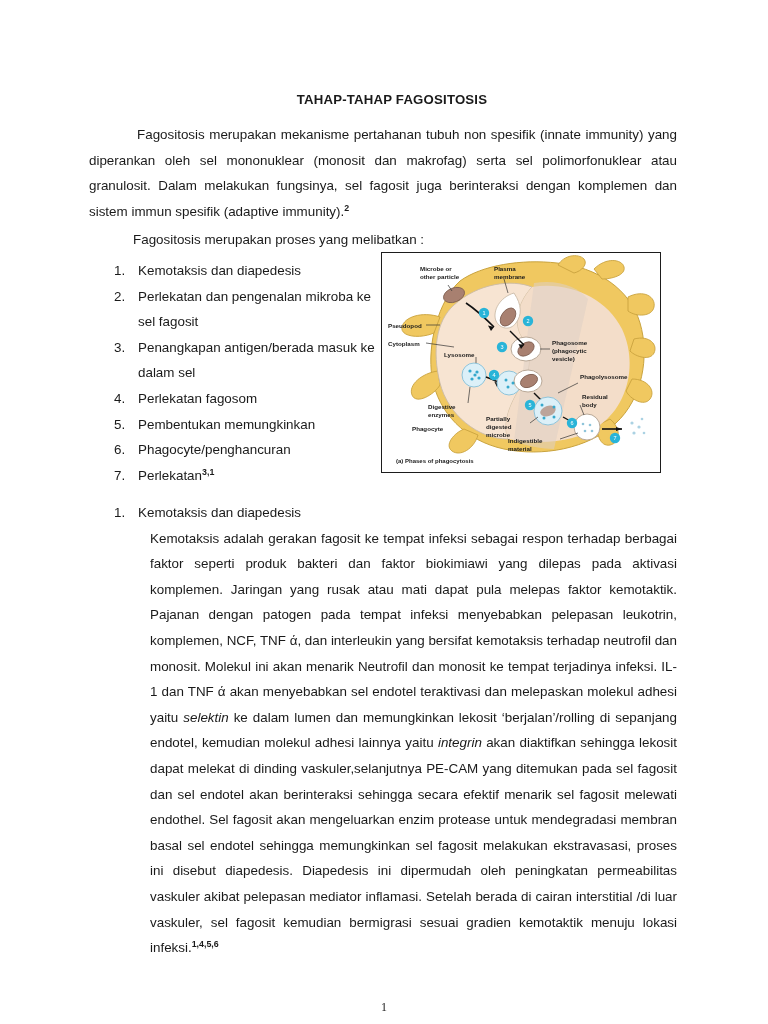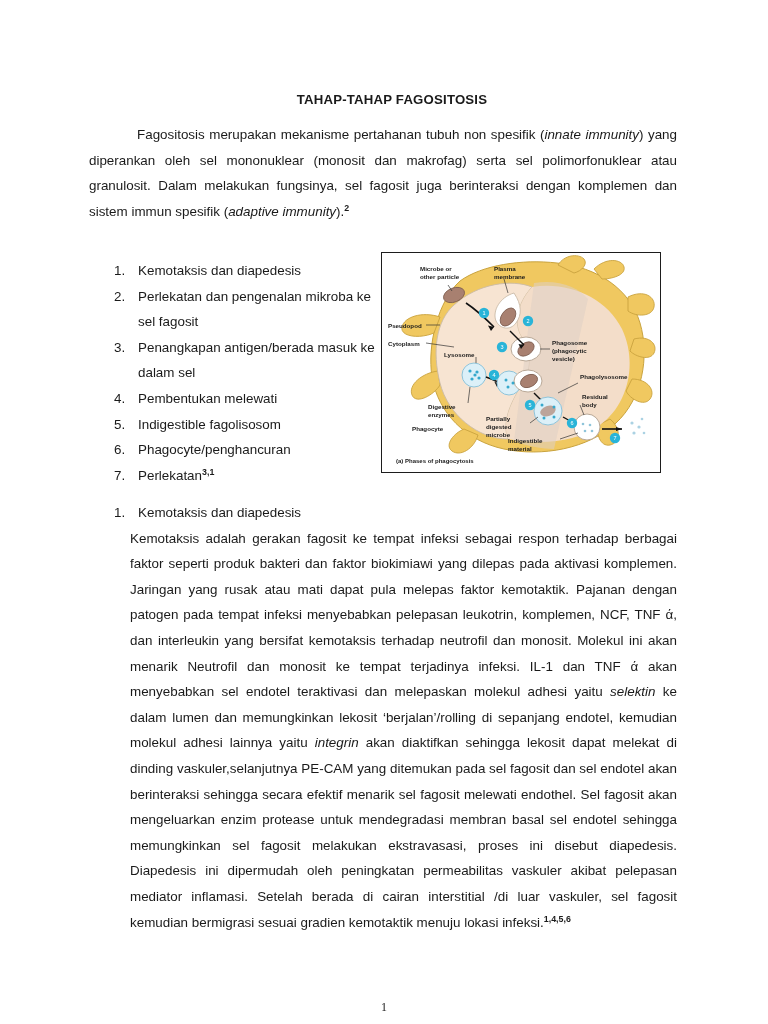--- a/index.html
+++ b/index.html
@@ -39,21 +39,21 @@
   .intro-para {
     position: absolute;
     left: 89px;
     top: 122px;
     width: 588px;
     font-size: 13.4px;
     line-height: 25.6px;
     text-align: justify;
     text-indent: 48px;
   }
-  .intro-para .ital { font-style: italic; }
+  .intro-para .ital { }
   sup { font-size: 0.66em; font-weight: bold; vertical-align: super; line-height: 0; }
 
   
   .lead-in {
     position: absolute;
     left: 133px;
     top: 227px;
     font-size: 13.4px;
     line-height: 25.6px;
   }
@@ -100,21 +100,21 @@
     top: 500px;
     width: 563px;
     font-size: 13.4px;
     line-height: 25.6px;
   }
   .sec-head {
     display: flex;
   }
   .sec-head .n { width: 24px; flex: 0 0 24px; }
   .sec-body {
-    margin-left: 16px;
+    margin-left: 36px;
     text-align: justify;
   }
   .sec-body .ital { font-style: italic; }
 
   
   .page-number {
     position: absolute;
     left: 0;
     top: 1000px;
     width: 768px;
@@ -127,41 +127,42 @@
 <body>
 
 <div class="page">
 
   <div class="doc-title">TAHAP-TAHAP FAGOSITOSIS</div>
 
   <div class="intro-para">
     <span>Fagositosis merupakan mekanisme pertahanan tubuh non spesifik (</span><span class="ital">innate immunity</span><span>) yang diperankan oleh sel mononuklear (monosit dan makrofag) serta sel polimorfonuklear atau granulosit. Dalam melakukan fungsinya, sel fagosit juga berinteraksi dengan komplemen dan sistem immun spesifik (</span><span class="ital">adaptive immunity</span><span>).</span><sup>2</sup>
   </div>
 
+  <div class="lead-in">Fagositosis merupakan proses yang melibatkan :</div>
 
   <div class="steps-list">
     <div class="step-row">
       <span class="step-num">1.</span>
       <span class="step-text">Kemotaksis dan diapedesis</span>
     </div>
     <div class="step-row">
       <span class="step-num">2.</span>
       <span class="step-text">Perlekatan dan pengenalan mikroba ke sel fagosit</span>
     </div>
     <div class="step-row">
       <span class="step-num">3.</span>
       <span class="step-text">Penangkapan antigen/berada masuk ke dalam sel</span>
     </div>
     <div class="step-row">
       <span class="step-num">4.</span>
-      <span class="step-text">Pembentukan melewati</span>
+      <span class="step-text">Perlekatan fagosom</span>
     </div>
     <div class="step-row">
       <span class="step-num">5.</span>
-      <span class="step-text">Indigestible fagolisosom</span>
+      <span class="step-text">Pembentukan memungkinkan</span>
     </div>
     <div class="step-row">
       <span class="step-num">6.</span>
       <span class="step-text">Phagocyte/penghancuran</span>
     </div>
     <div class="step-row">
       <span class="step-num">7.</span>
       <span class="step-text"><span>Perlekatan</span><sup>3,1</sup></span>
     </div>
   </div>

